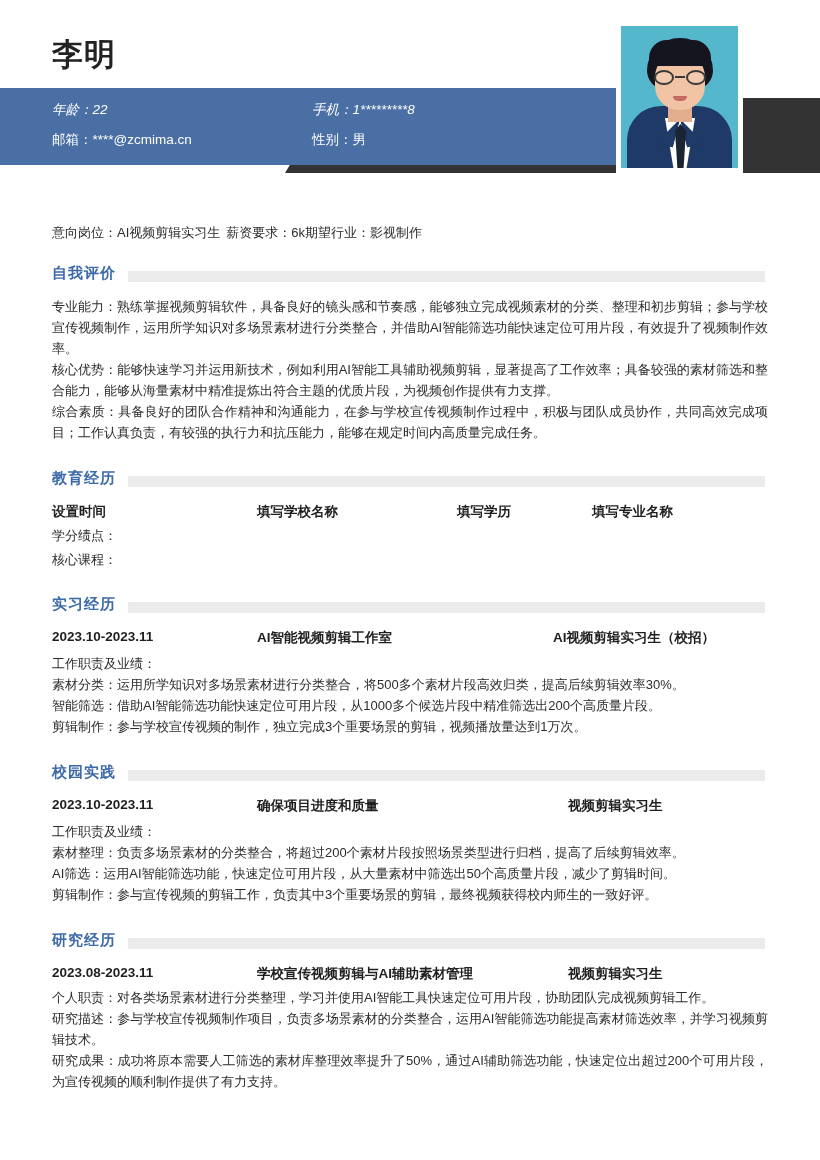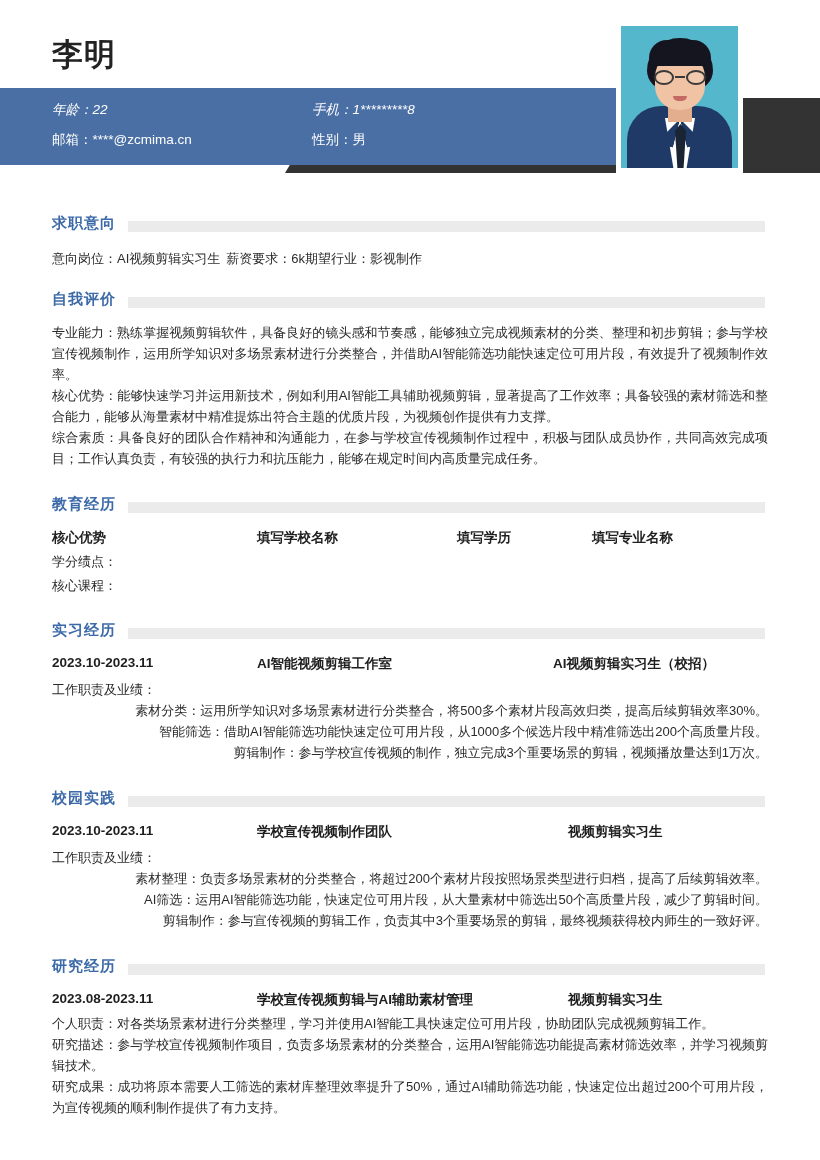--- a/index.html
+++ b/index.html
@@ -242,21 +242,20 @@
     margin: 6px 52px 0 52px;
     font-size: 13px;
     line-height: 21px;
     color: #2b2b2b;
   }
   .exp-list {
     margin: 0 52px 0 52px;
     font-size: 13px;
     line-height: 21px;
     color: #2b2b2b;
-    text-align: right;
   }
   .gap-s { height: 10px; }
   .gap-m { height: 18px; }
   .gap-l { height: 22px; }
 </style>
 </head>
 <body>
 
 <div class="page">
 
@@ -300,24 +299,20 @@
           <span class="lens l"></span>
             <span class="bridge"></span>
             <span class="lens r"></span>
         </div>
         <div class="p-mouth"></div>
       </div>
     </div>
   </div>
 
   <div class="gap-s"></div>
-  <div class="section-head">
-    <div class="section-title">求职意向</div>
-    <div class="section-bar"></div>
-  </div>
   <div class="intent-line">
     <span class="intent-a">
       <span>意向岗位：</span><span>AI视频剪辑实习生</span>
     </span>
     <span class="intent-b">
       <span>薪资要求：</span><span>6k</span>
     </span>
     <span class="intent-c">
       <span>期望行业：</span><span>影视制作</span>
     </span>
@@ -334,21 +329,21 @@
     <p>核心优势：能够快速学习并运用新技术，例如利用AI智能工具辅助视频剪辑，显著提高了工作效率；具备较强的素材筛选和整合能力，能够从海量素材中精准提炼出符合主题的优质片段，为视频创作提供有力支撑。</p>
     <p>综合素质：具备良好的团队合作精神和沟通能力，在参与学校宣传视频制作过程中，积极与团队成员协作，共同高效完成项目；工作认真负责，有较强的执行力和抗压能力，能够在规定时间内高质量完成任务。</p>
   </div>
 
   <div class="gap-l"></div>
   <div class="section-head">
     <div class="section-title">教育经历</div>
     <div class="section-bar"></div>
   </div>
   <div class="edu-table">
-    <div class="edu-c1">核心优势</div>
+    <div class="edu-c1">设置时间</div>
     <div class="edu-c2">填写学校名称</div>
     <div class="edu-c3">填写学历</div>
     <div class="edu-c4">填写专业名称</div>
   </div>
   <div class="edu-sub">学分绩点：</div>
   <div class="edu-sub">核心课程：</div>
 
   <div class="gap-l"></div>
   <div class="section-head">
     <div class="section-title">实习经历</div>
@@ -366,21 +361,21 @@
     <p>剪辑制作：参与学校宣传视频的制作，独立完成3个重要场景的剪辑，视频播放量达到1万次。</p>
   </div>
 
   <div class="gap-l"></div>
   <div class="section-head">
     <div class="section-title">校园实践</div>
     <div class="section-bar"></div>
   </div>
   <div class="exp-head">
     <div class="exp-date">2023.10-2023.11</div>
-    <div class="exp-org">学校宣传视频制作团队</div>
+    <div class="exp-org">确保项目进度和质量</div>
     <div class="exp-role wide">视频剪辑实习生</div>
   </div>
   <div class="exp-sub">工作职责及业绩：</div>
   <div class="exp-list">
     <p>素材整理：负责多场景素材的分类整合，将超过200个素材片段按照场景类型进行归档，提高了后续剪辑效率。</p>
     <p>AI筛选：运用AI智能筛选功能，快速定位可用片段，从大量素材中筛选出50个高质量片段，减少了剪辑时间。</p>
     <p>剪辑制作：参与宣传视频的剪辑工作，负责其中3个重要场景的剪辑，最终视频获得校内师生的一致好评。</p>
   </div>
 
   <div class="gap-l"></div>

